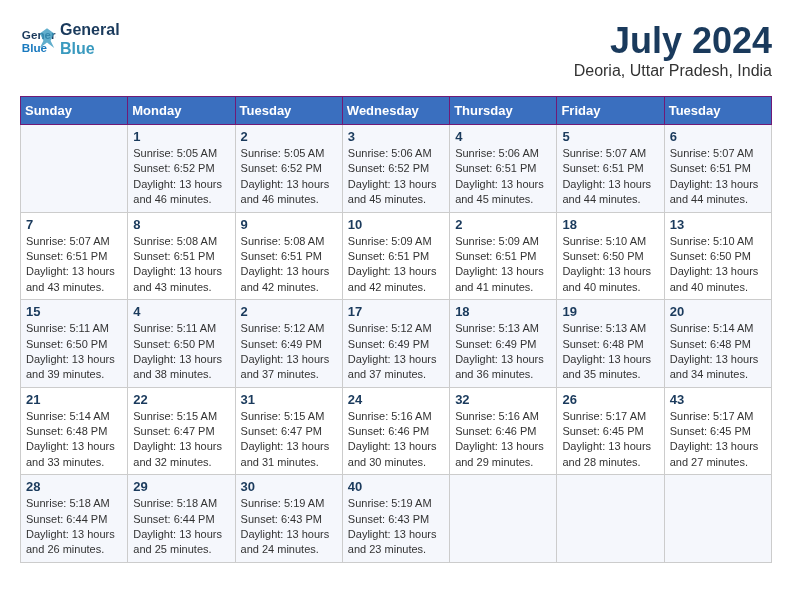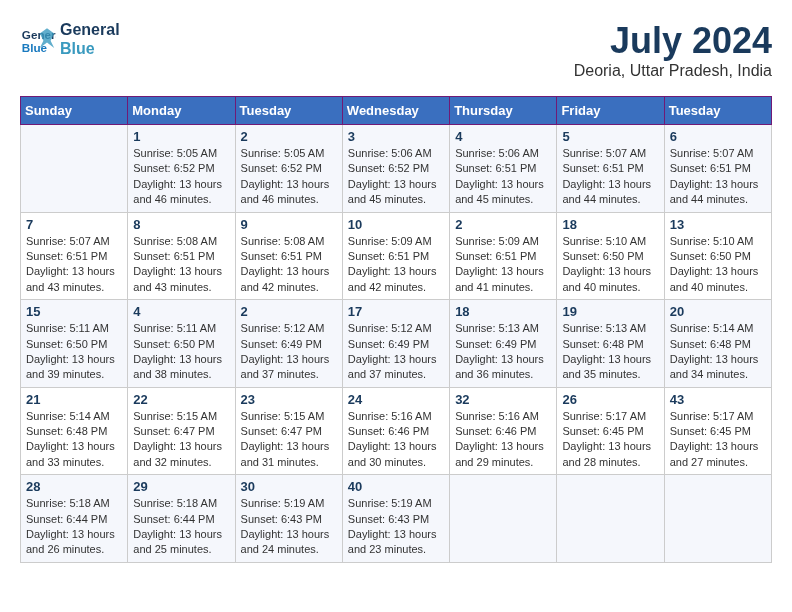--- a/index.html
+++ b/index.html
@@ -205,21 +205,21 @@
       <tr>
         <td>
           <span class="day-number">21</span>
           <div class="day-info">Sunrise: 5:14 AM<br>Sunset: 6:48 PM<br>Daylight: 13 hours<br>and 33 minutes.</div>
         </td>
         <td>
           <span class="day-number">22</span>
           <div class="day-info">Sunrise: 5:15 AM<br>Sunset: 6:47 PM<br>Daylight: 13 hours<br>and 32 minutes.</div>
         </td>
         <td>
-          <span class="day-number">23</span>
+          <span class="day-number">31</span>
           <div class="day-info">Sunrise: 5:15 AM<br>Sunset: 6:47 PM<br>Daylight: 13 hours<br>and 31 minutes.</div>
         </td>
         <td>
           <span class="day-number">24</span>
           <div class="day-info">Sunrise: 5:16 AM<br>Sunset: 6:46 PM<br>Daylight: 13 hours<br>and 30 minutes.</div>
         </td>
         <td>
           <span class="day-number">32</span>
           <div class="day-info">Sunrise: 5:16 AM<br>Sunset: 6:46 PM<br>Daylight: 13 hours<br>and 29 minutes.</div>
         </td>

